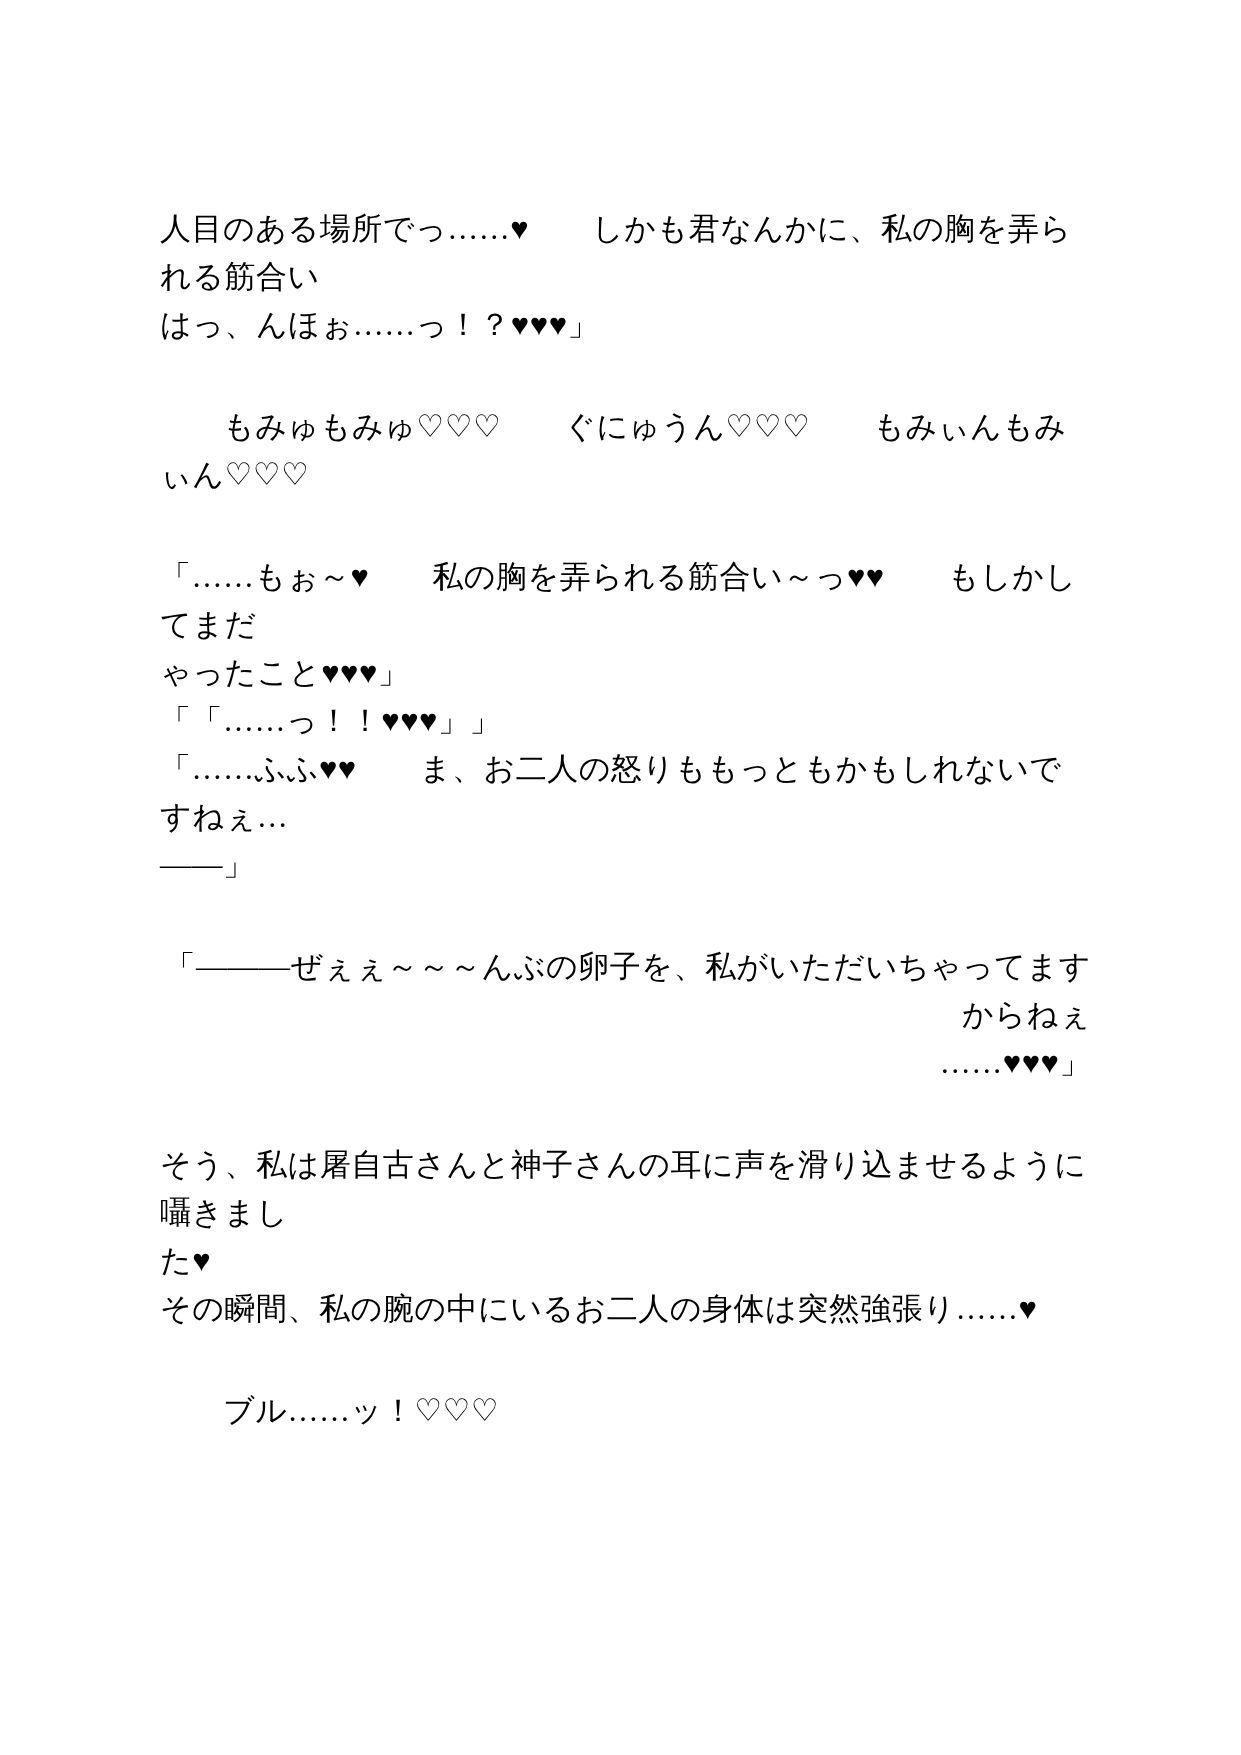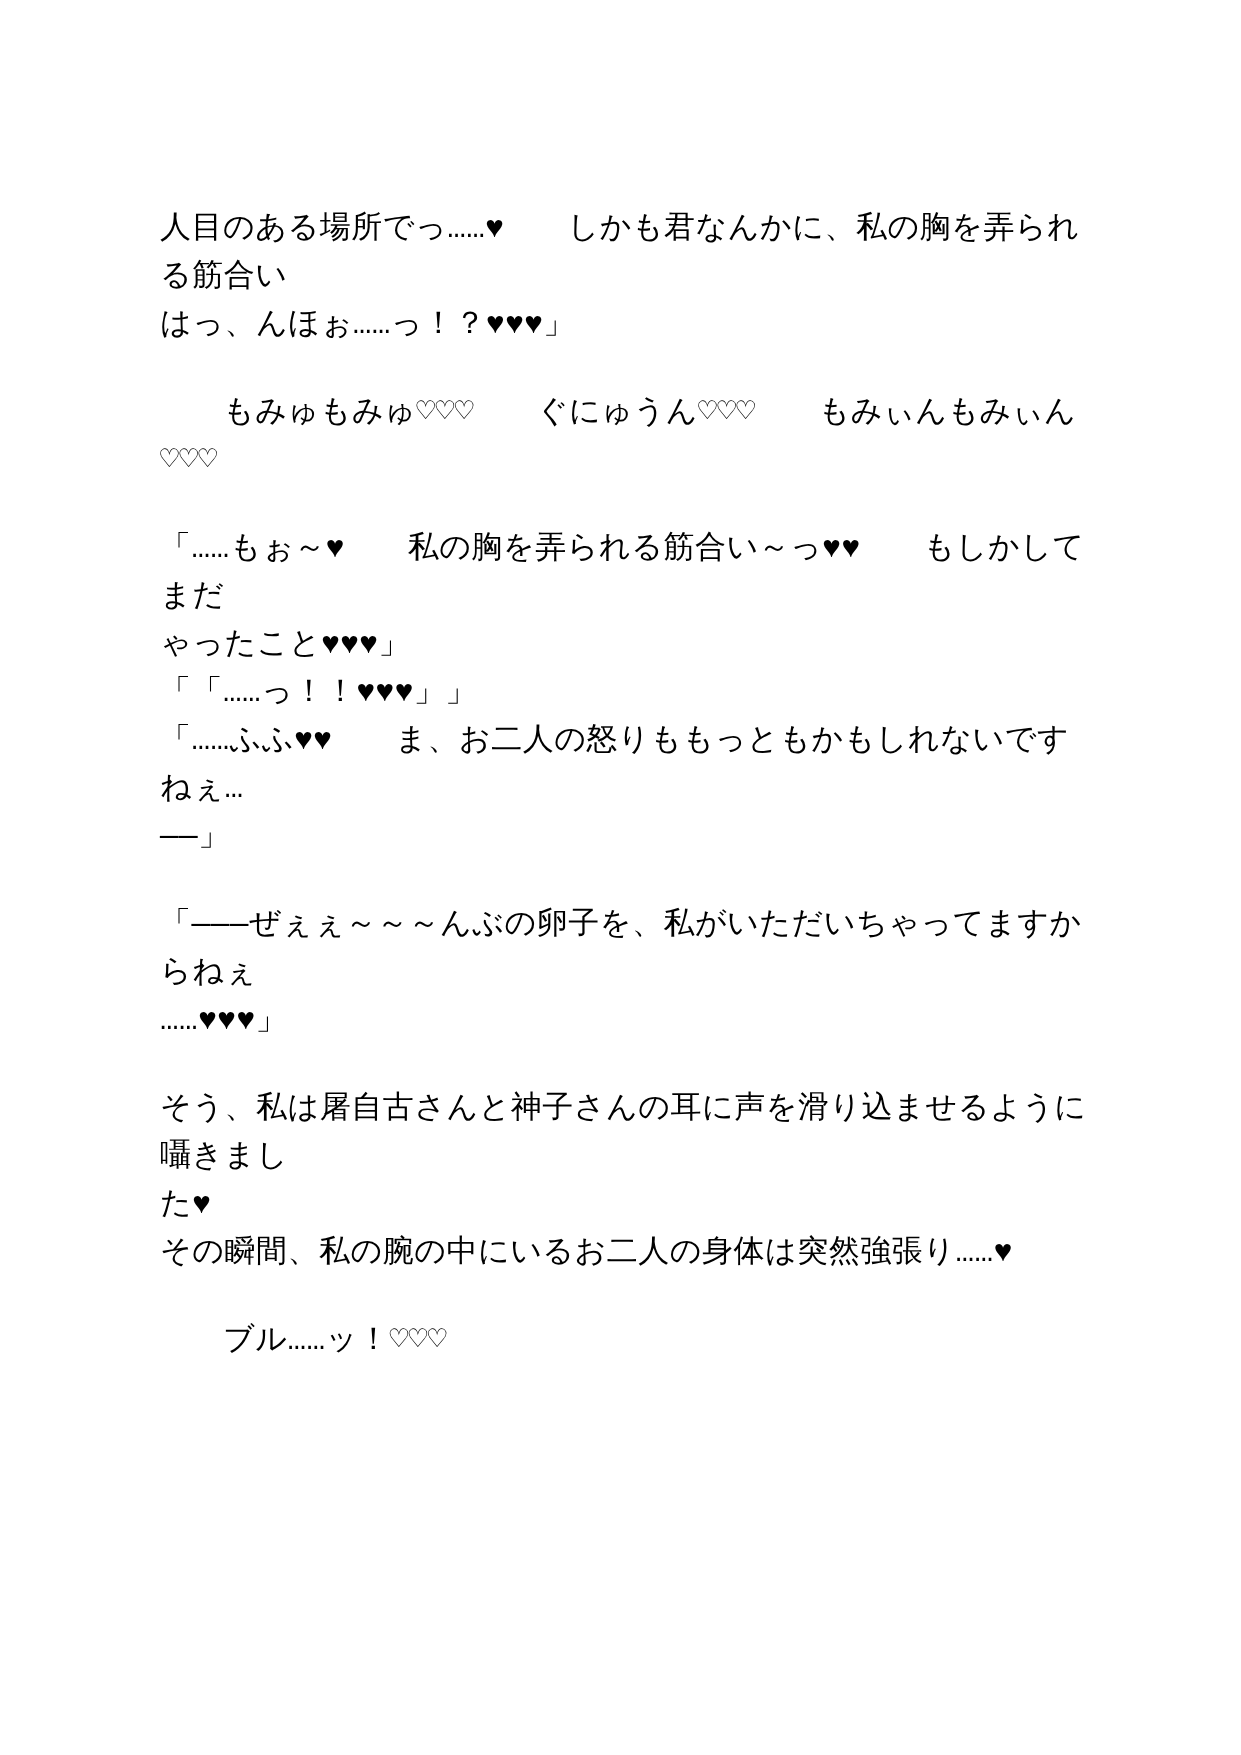--- a/index.html
+++ b/index.html
@@ -17,30 +17,30 @@
     overflow: hidden;
     font-family: "Liberation Serif", "DejaVu Serif", serif;
     font-size: 31px;
     line-height: 48px;
     color: #000000;
   }
   .paragraph {
     margin: 0;
   }
   .paragraph + .paragraph {
-    margin-top: 40px;
+    margin-top: 54px;
   }
   
   .paragraph:nth-child(4) {
+    text-align: right;
   }
   .line {
     min-height: 48px;
     white-space: pre-wrap;
     letter-spacing: 0.5px;
-    font-family: Liberation Mono, monospace;
   }
 </style>
 </head>
 <body>
 
 <div class="page" style="background: rgb(255, 255, 255); color: rgb(0, 0, 0);">
     <div class="paragraph">
       <div class="line">人目のある場所でっ……♥　　しかも君なんかに、私の胸を弄られる筋合い</div>
       <div class="line">はっ、んほぉ……っ！？♥♥♥」</div>
     </div>

